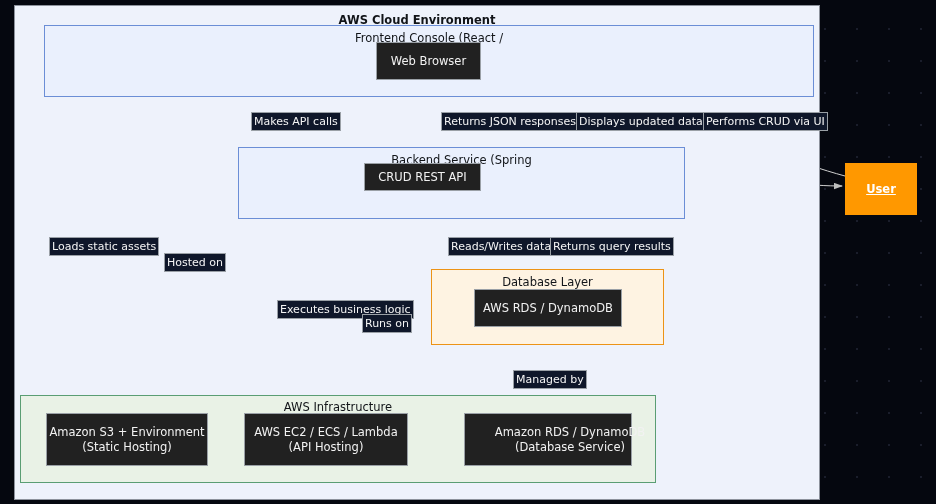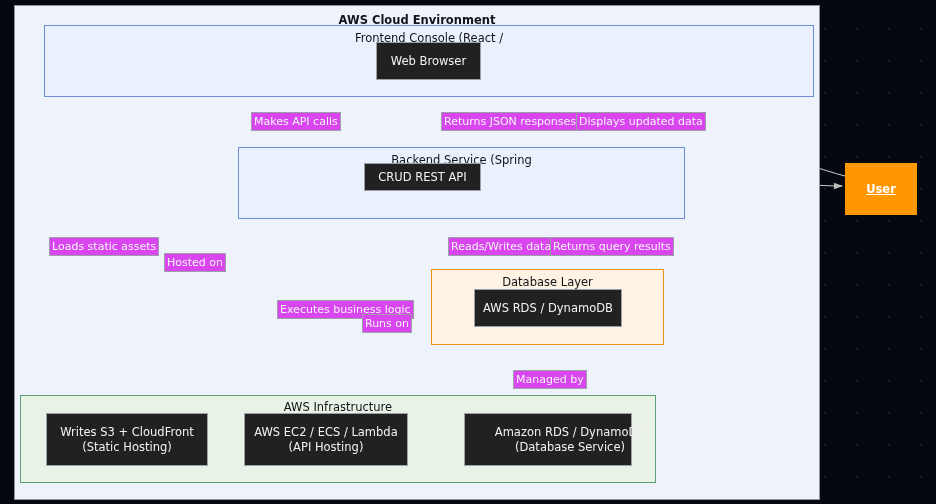--- a/index.html
+++ b/index.html
@@ -73,21 +73,21 @@
     background:#ff9800;border:1px solid #ff9800;
     color:#ffffff;font-weight:bold;font-size:11.5px;
     display:flex;align-items:center;justify-content:center;
     box-sizing:border-box;
     text-decoration:underline;
   }
 
   
   .elabel{
     position:absolute;box-sizing:border-box;
-    background:#d946ef;color:#f4f4f4;
+    background:#0f172a;color:#f4f4f4;
     font-size:11px;line-height:15px;
     padding:1px 2px;white-space:nowrap;
     border:1px solid #9aa0a6;
   }
 
   
   #edges{position:absolute;left:0;top:0;width:936px;height:504px;pointer-events:none;}
 </style>
 </head>
 <body>
@@ -152,21 +152,21 @@
 
   <div class="node" id="n-crudapi">
     <span>CRUD REST API</span>
   </div>
 
   <div class="node" id="n-awsrds">
     <span>AWS RDS / DynamoDB</span>
   </div>
 
   <div class="node" id="n-s3">
-    <span>Writes S3 + CloudFront</span>
+    <span>Amazon S3 + Environment</span>
     <span>(Static Hosting)</span>
   </div>
 
   <div class="node" id="n-ec2">
     <span>AWS EC2 / ECS / Lambda</span>
     <span>(API Hosting)</span>
   </div>
 
   <div class="node" id="n-rdsdb">
     <span>Amazon RDS / DynamoDB</span>
@@ -176,20 +176,21 @@
   <div id="n-user">
     <span>User</span>
   </div>
 
   <div class="elabel" style="left:251px;top:112px;">Makes API calls</div>
 
   <div class="elabel" style="left:441px;top:112px;">Returns JSON responses</div>
 
   <div class="elabel" style="left:576px;top:112px;">Displays updated data</div>
 
+  <div class="elabel" style="left:703px;top:112px;">Performs CRUD via UI</div>
 
   <div class="elabel" style="left:49px;top:237px;">Loads static assets</div>
 
   <div class="elabel" style="left:164px;top:253px;">Hosted on</div>
 
   <div class="elabel" style="left:448px;top:237px;">Reads/Writes data</div>
 
   <div class="elabel" style="left:550px;top:237px;">Returns query results</div>
 
   <div class="elabel" style="left:233px;top:300px;margin-left:44px;">Executes business logic</div>

